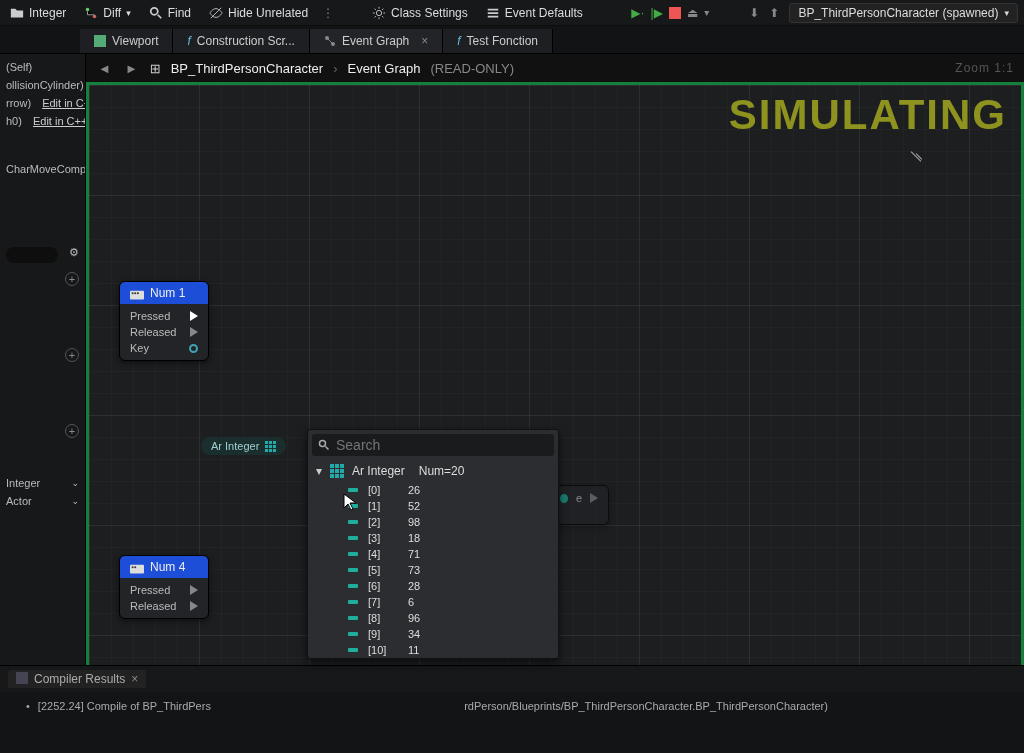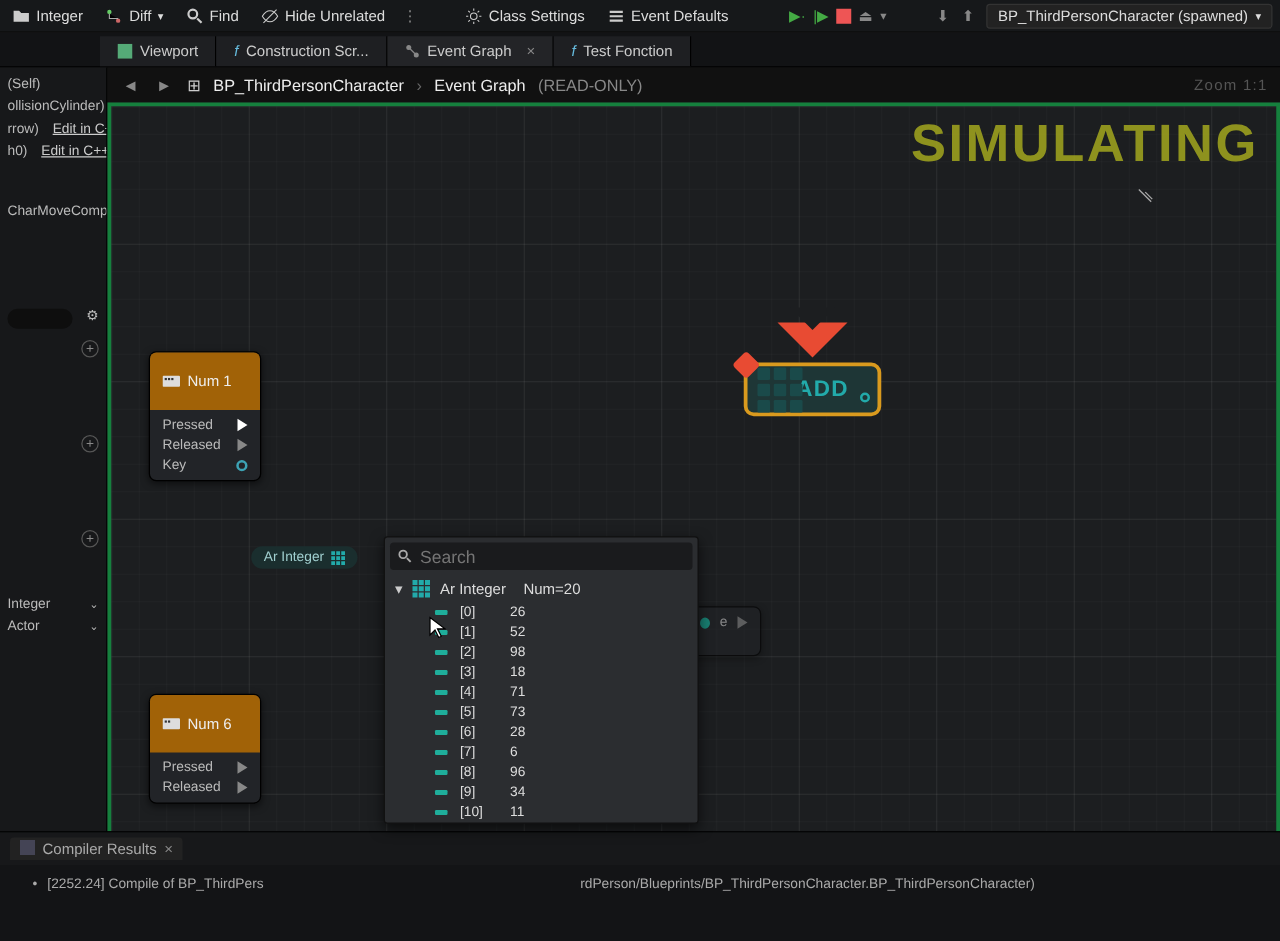--- a/index.html
+++ b/index.html
@@ -48,21 +48,21 @@
 }
 .watermark-sim { position:absolute; top:6px; right:14px; font-size:42px; font-weight:800; color:#a3a71e; letter-spacing:2px; opacity:.85; }
 .watermark-bp { position:absolute; bottom:6px; right:14px; font-size:36px; font-weight:800; color:#4a4b4e; letter-spacing:2px; opacity:.9; }
 .resize-mark { position:absolute; top:58px; right:98px; width:14px; height:14px; }
 .resize-mark::before,.resize-mark::after{content:"";position:absolute;background:#aaa;height:1px;transform:rotate(45deg);}
 .resize-mark::before{width:14px;bottom:0;right:0;}
 .resize-mark::after{width:8px;bottom:0;right:0;}
 
 
 .node { position:absolute; background:#222428; border:1px solid #000; border-radius:6px; box-shadow:0 2px 6px rgba(0,0,0,.5); }
-.node .title { background:#a16207; padding:16px 10px; border-radius:5px 5px 0 0; color:#eee; font-size:12px; display:flex; align-items:center; gap:6px; }
+.node .title { background:#1d4ed8; padding:4px 10px; border-radius:5px 5px 0 0; color:#eee; font-size:12px; display:flex; align-items:flex-end; gap:6px; }
 .node .title svg { width:14px; height:10px; }
 .node .body { padding:4px 10px; }
 .node .pinrow { display:flex; align-items:center; justify-content:space-between; gap:8px; padding:2px 0; font-size:11px; color:#bbb; }
 .node .pin-exec { width:0;height:0;border-top:5px solid transparent;border-bottom:5px solid transparent;border-left:8px solid #fff; display:inline-block; }
 .node .pin-exec.hollow { border-left-color:#888; }
 .node .pin-data { width:9px;height:9px;border-radius:50%;border:2px solid #3da3b5; display:inline-block; }
 
 
 .add-node { position:absolute; left:506px; top:205px; width:110px; }
 .add-top { width:0;height:0;border-left:28px solid transparent;border-right:28px solid transparent;border-top:28px solid #e84b33; position:absolute; left:50%; top:-32px; transform:translateX(-50%); }
@@ -286,21 +286,21 @@
       </div>
     </div>
 
     <div class="node" style="left:30px; top:470px; width:90px;">
       <div class="title">
           <svg viewBox="0 0 16 10">
             <rect width="16" height="10" rx="1" fill="#ddd"></rect>
             <rect x="2" y="2" width="2" height="2" fill="#333"></rect>
             <rect x="5" y="2" width="2" height="2" fill="#333"></rect>
           </svg>
-          <span>Num 6</span>
+          <span>Num 4</span>
         </div>
       <div class="body">
         <div class="pinrow">
             <span>Pressed</span>
             <span class="pin-exec hollow"></span>
           </div>
         <div class="pinrow">
             <span>Released</span>
             <span class="pin-exec hollow"></span>
           </div>
@@ -315,42 +315,20 @@
           <span></span>
           <span></span>
           <span></span>
           <span></span>
           <span></span>
           <span></span>
           <span></span>
         </span>
     </div>
 
-    <div class="add-node">
-      <div class="add-top"></div>
-      <div class="add-top inner"></div>
-      <div class="add-box">
-        <div class="add-break"></div>
-        <span class="pin-exec exec-in"></span>
-        <span class="pin-exec hollow exec-out"></span>
-        <div class="grid3">
-            <span></span>
-            <span></span>
-            <span></span>
-            <span></span>
-            <span></span>
-            <span></span>
-            <span></span>
-            <span></span>
-            <span></span>
-          </div>
-        <div class="lbl">ADD</div>
-        <span class="data-out"></span>
-      </div>
-    </div>
 
     <div class="node" style="left:460px; top:400px; width:60px; height:40px; opacity:.6">
       <div class="body">
           <div class="pinrow">
             <span class="pin-data" style="border-color:#18bfa8;background:#18bfa8"></span>
             <span style="color:#ccc">e</span>
             <span class="pin-exec hollow"></span>
           </div>
         </div>
     </div>

